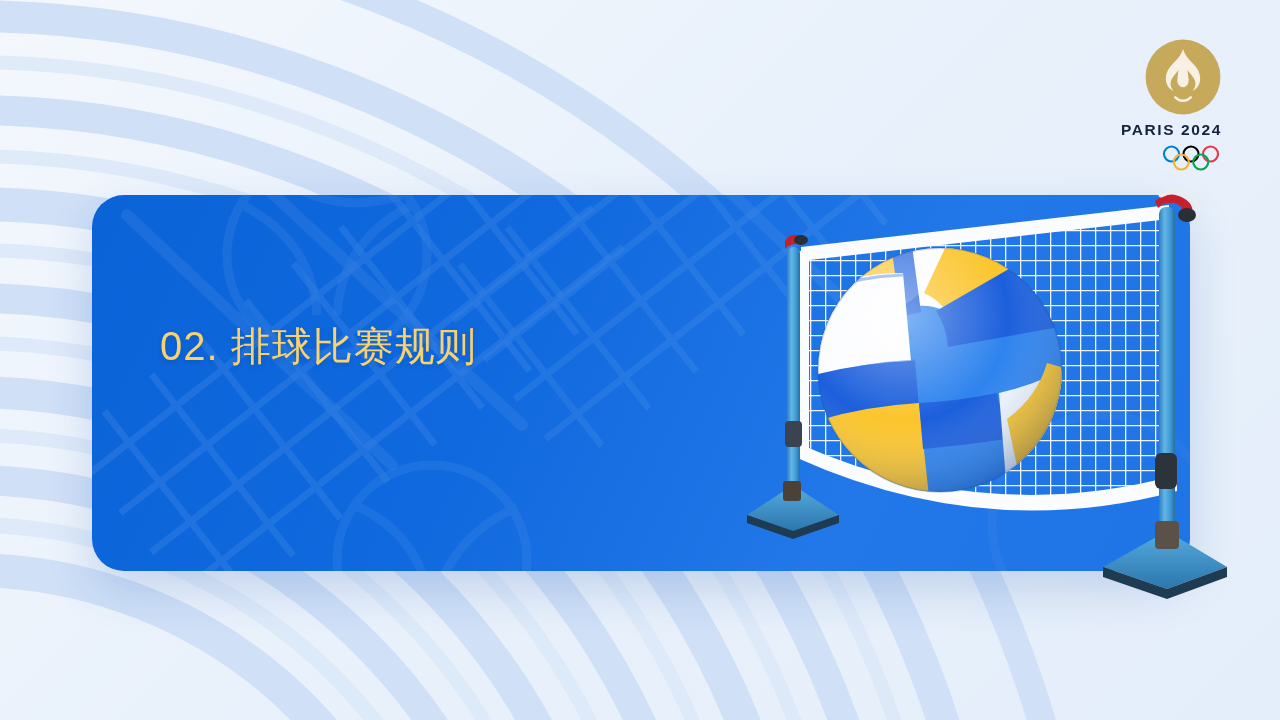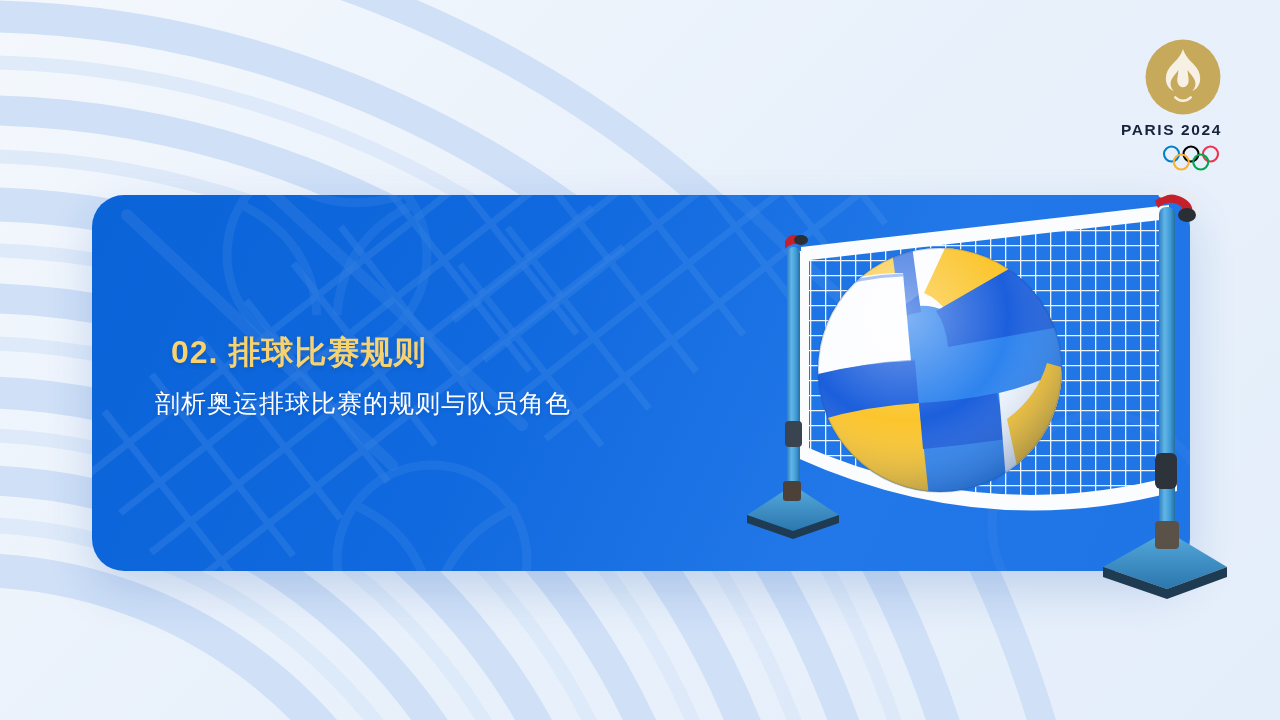--- a/index.html
+++ b/index.html
@@ -26,22 +26,22 @@
 
   
   .card{position:absolute;left:92px;top:195px;width:1098px;height:376px;
         border-radius:32px;overflow:hidden;
         background:linear-gradient(115deg,#0b63d8 0%,#1069de 38%,#2278e8 70%,#1f74e6 100%);
         box-shadow:0 18px 46px rgba(20,80,170,.18);}
   .card-pattern{position:absolute;inset:0;opacity:1;pointer-events:none;}
 
   
   .text-block{position:absolute;left:155px;top:318px;z-index:6;}
-  .kicker-title{font-size:32px;font-weight:700;color:#f7d271;letter-spacing:1px;
-        line-height:1.15;margin:16px;white-space:nowrap;
+  .kicker-title{font-size:40px;font-weight:400;color:#f7d271;letter-spacing:1px;
+        line-height:1.15;margin:5px;white-space:nowrap;
         text-shadow:0 2px 5px rgba(0,40,100,.22);}
   .subtitle{font-size:25px;font-weight:400;color:#ffffff;margin:10px 0 0 0;
         letter-spacing:1px;white-space:nowrap;
         text-shadow:0 1px 4px rgba(0,40,100,.18);}
 
   
   .art{position:absolute;left:735px;top:185px;width:500px;height:420px;z-index:5;
        pointer-events:none;}
 </style>
 </head>
@@ -178,21 +178,20 @@
 
         <g opacity=".22">
           <circle cx="1010" cy="330" r="110" fill="none" stroke="#8EC2F7" stroke-width="9"></circle>
         </g>
       </g>
     </svg>
   </div>
 
   <div class="text-block">
     <h1 class="kicker-title">02. 排球比赛规则</h1>
-    <p class="subtitle">剖析奥运排球比赛的规则与队员角色</p>
   </div>
 
   <svg class="art" viewBox="0 0 500 420">
     <defs>
       <linearGradient id="postG" x1="0" y1="0" x2="1" y2="0">
         <stop offset="0%" stop-color="#2F7FBE"></stop>
         <stop offset="35%" stop-color="#62B6E6"></stop>
         <stop offset="70%" stop-color="#3E9AD6"></stop>
         <stop offset="100%" stop-color="#266E9F"></stop>
       </linearGradient>

